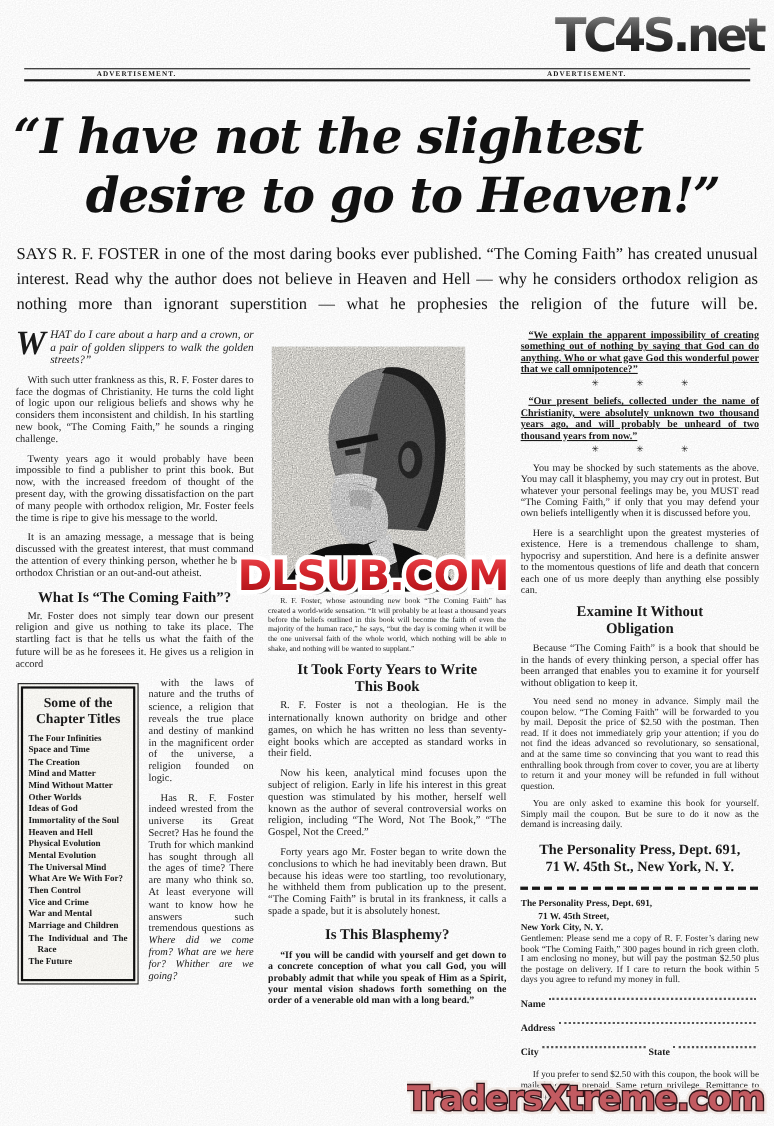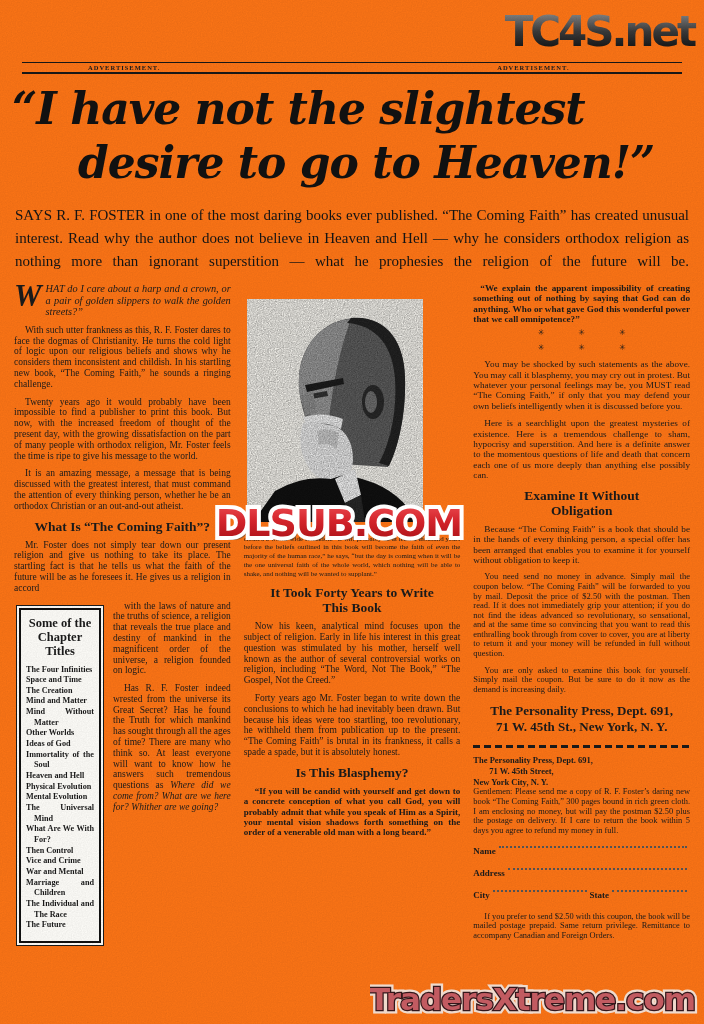--- a/index.html
+++ b/index.html
@@ -1,64 +1,64 @@
 <!DOCTYPE html>
 <html><head>
 <meta charset="utf-8">
 <style>
   * { box-sizing: border-box; margin: 0; padding: 0; }
   html,body { background:#888; }
   .page {
     position: relative; width: 704px; height: 1024px; margin: 0 auto;
-    background: #f97316; color: #1b1b1b; overflow: hidden;
+    background: #ffffff; color: #1b1b1b; overflow: hidden;
     font-family: "Liberation Serif", serif;
   }
   .grain { position:absolute; inset:0; opacity:.07; pointer-events:none; z-index:5; }
 
   
   .logo-top { position:absolute; top:4px; right:6px; z-index:4; }
 
   
   .adbar { position:relative; margin:62px 22px 0; height:12px;
            border-top:1.5px solid #181818; border-bottom:2.5px solid #181818; }
   .adbar span { position:absolute; top:1px; font-size:6.5px; font-weight:bold; letter-spacing:1px; }
   .ad-left  { left:10%; }
   .ad-right { left:72%; }
 
   
-  .headline { margin:8px 12px 0; font-family:"DejaVu Serif", serif;
+  .headline { margin:24px 12px 0; font-family:"DejaVu Serif", serif;
               font-style:italic; font-weight:bold; font-size:44px; line-height:54px; color:#121212; letter-spacing:-1px; }
   .headline .l2 { margin-left:66px; }
 
   
   .deck { margin:14px 15px 10px; font-size:15px; line-height:23px;
           text-align:justify; text-align-last:justify; color:#151515; }
 
   
   .columns { display:flex; gap:13px; margin:0 14px; }
   .col { flex:1; min-width:0; font-size:9.5px; line-height:10.8px; text-align:justify; }
   .col p { margin:0 0 7px; text-indent:11px; }
   h3.section { font-size:13.5px; line-height:15px; font-weight:bold; text-align:center; margin:3px 20px 6px; text-indent:0; }
 
   
   .intro { font-style:italic; font-size:10.3px; line-height:11.6px; text-indent:0 !important; }
   .dropcap { float:left; font-size:31px; line-height:24px; font-weight:bold; font-style:italic; margin:1px 4px 0 0; }
-  .chapter-box { float:left; width:88px; border:1px solid #1b1b1b; padding:2px; margin:4px 9px 0 2px; background:#fbfaf6; }
+  .chapter-box { float:left; width:110px; border:1px solid #1b1b1b; padding:2px; margin:4px 9px 0 2px; background:#fbfaf6; }
   .chapter-box-inner { border:2.5px solid #111; padding:6px 5px 10px; }
   .chapter-title { font-size:12.5px; font-weight:bold; text-align:center; line-height:1.12; margin-bottom:7px; }
   .chapter-list { list-style:none; font-size:8.2px; font-weight:bold; line-height:1.3; }
   .chapter-list li { padding-left:8px; text-indent:-8px; }
 
   
   .photo { width:176px; height:223px; margin:16px 0 4px 3px; }
   .caption { font-size:7px; line-height:8.7px; text-align:justify; margin:2px 2px 10px; }
   .bold-sm { font-weight:bold; font-size:9px; line-height:10.4px; }
 
   
-  .quote { font-weight:bold; font-size:9.2px; line-height:10.4px; text-indent:7px !important; margin-bottom:2px !important; }
+  .quote { font-weight:bold; font-size:9.2px; line-height:10.4px; text-indent:7px !important; margin-bottom:2px !important;text-decoration:underline; }
   .stars { text-align:center; font-size:8px; letter-spacing:16px; text-indent:16px; margin:3px 0 5px !important; }
   .c3norm { font-size:9.2px; line-height:10.4px; }
   .small { font-size:8.5px; line-height:9.6px; }
   .address { text-align:center; font-weight:bold; font-size:13px; line-height:16px; margin:9px 0 10px; text-indent:0 !important; }
   .dash-rule { height:3px; margin:4px 0 7px;
                background:repeating-linear-gradient(90deg,#1b1b1b 0 7px,transparent 7px 11px); }
   .coupon-addr { font-size:8.5px; font-weight:bold; line-height:1.25; text-align:left; }
   .ind1 { margin-left:16px; } .ind2 { }
   .coupon-body { font-size:8.4px; line-height:9.6px; margin:4px 0 8px; text-indent:0 !important; }
   .field-row { display:flex; align-items:flex-start; font-weight:bold; font-size:9px; margin:11px 0; }
@@ -162,29 +162,31 @@
           <path d="M56,124 Q48,150 64,172 Q80,190 98,180 Q110,168 104,146 Q98,128 82,126 Q68,122 56,124 Z" fill="#e7e7e7"></path>
           <path d="M70,132 Q80,128 92,134 L90,150 Q80,142 72,146 Z" fill="#c8c8c8"></path>
           <path d="M6,223 L28,192 Q55,176 84,180 L96,176 Q140,182 162,210 L168,223 Z" fill="#121212"></path>
           <path d="M88,180 L108,170 L114,196 L98,204 Z" fill="#f1f1f1"></path>
           <path d="M98,204 L114,196 L118,223 L100,223 Z" fill="#2a2a2a"></path>
           <rect width="176" height="223" filter="url(#pgrain)" opacity="0.32"></rect>
         </svg>
       </div>
       <p class="caption">R. F. Foster, whose astounding new book “The Coming Faith” has created a world-wide sensation.  “It will probably be at least a thousand years before the beliefs outlined in this book will become the faith of even the majority of the human race,” he says, “but the day is coming when it will be the one universal faith of the whole world, which nothing will be able to shake, and nothing will be wanted to supplant.”</p>
       <h3 class="section"><span>It Took Forty Years to Write</span><br><span>This Book</span></h3>
+      <p>R. F. Foster is not a theologian.  He is the internationally known authority on bridge and other games, on which he has written no less than seventy-eight books which are accepted as standard works in their field.</p>
       <p>Now his keen, analytical mind focuses upon the subject of religion.  Early in life his interest in this great question was stimulated by his mother, herself well known as the author of several controversial works on religion, including “The Word, Not The Book,” “The Gospel, Not the Creed.”</p>
       <p>Forty years ago Mr. Foster began to write down the conclusions to which he had inevitably been drawn.  But because his ideas were too startling, too revolutionary, he withheld them from publication up to the present. “The Coming Faith” is brutal in its frankness, it calls a spade a spade, but it is absolutely honest.</p>
       <h3 class="section">Is This Blasphemy?</h3>
       <p class="bold-sm">“If you will be candid with yourself and get down to a concrete conception of what you call God, you will probably admit that while you speak of Him as a Spirit, your mental vision shadows forth something on the order of a venerable old man with a long beard.”</p>
     </div>
 
     <div class="col">
       <p class="quote">“We explain the apparent impossibility of creating something out of nothing by saying that God can do anything.  Who or what gave God this wonderful power that we call omnipotence?”</p>
       <div class="stars">✳ ✳ ✳</div>
+      <p class="quote">“Our present beliefs, collected under the name of Christianity, were absolutely unknown two thousand years ago, and will probably be unheard of two thousand years from now.”</p>
       <div class="stars">✳ ✳ ✳</div>
       <p class="c3norm">You may be shocked by such statements as the above.  You may call it blasphemy, you may cry out in protest.  But whatever your personal feelings may be, you MUST read “The Coming Faith,” if only that you may defend your own beliefs intelligently when it is discussed before you.</p>
       <p class="c3norm">Here is a searchlight upon the greatest mysteries of existence.  Here is a tremendous challenge to sham, hypocrisy and superstition. And here is a definite answer to the momentous questions of life and death that concern each one of us more deeply than anything else possibly can.</p>
       <h3 class="section">Examine It Without Obligation</h3>
       <p class="c3norm">Because “The Coming Faith” is a book that should be in the hands of every thinking person, a special offer has been arranged that enables you to examine it for yourself without obligation to keep it.</p>
       <p class="small">You need send no money in advance.  Simply mail the coupon below.  “The Coming Faith” will be forwarded to you by mail.  Deposit the price of $2.50 with the postman.  Then read.  If it does not immediately grip your attention; if you do not find the ideas advanced so revolutionary, so sensational, and at the same time so convincing that you want to read this enthralling book through from cover to cover, you are at liberty to return it and your money will be refunded in full without question.</p>
       <p class="small">You are only asked to examine this book for yourself.  Simply mail the coupon.  But be sure to do it now as the demand is increasing daily.</p>
       <div class="address">
         <div>The Personality Press, Dept. 691,</div>
         <div>71 W. 45th St., New York, N. Y.</div>

